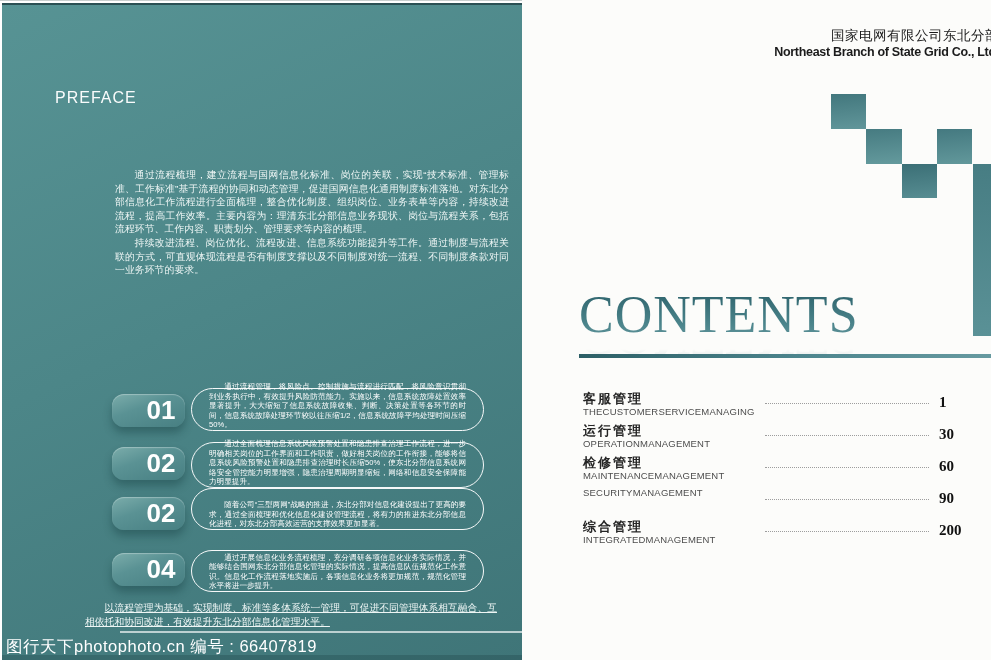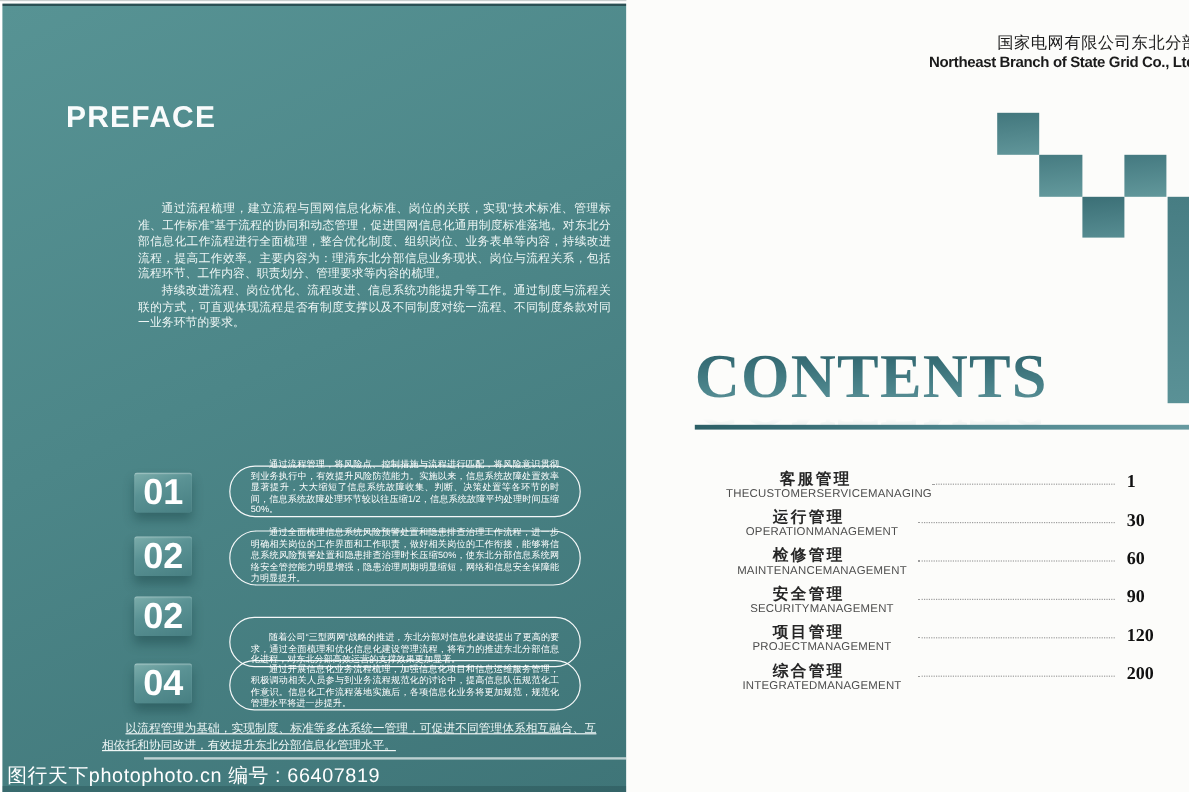--- a/index.html
+++ b/index.html
@@ -11,44 +11,44 @@
   .top-hairline { position:absolute; left:0; top:0; width:991px; height:1px; background:#c9cfcf; }
 
   
   .left-page {
     position:absolute; left:2px; top:3px; width:520px; height:657px;
     background:linear-gradient(155deg,#579394 0%,#4c8688 45%,#3f7578 100%);
     border-top:2px solid #2b5054; box-sizing:border-box;
   }
   .preface { position:absolute; left:53px; top:80px; color:#ffffff; }
   .preface-zh { font-size:31px; font-weight:bold; letter-spacing:3px; line-height:33px; }
-  .preface-en { font-size:25px; font-weight:700; letter-spacing:1px; line-height:26px; color:rgba(255,255,255,.97); }
+  .preface-en { font-size:16px; font-weight:400; letter-spacing:1px; line-height:26px; color:rgba(255,255,255,.97); }
 
   .body-text {
     position:absolute; left:113px; top:163px; width:394px;
     color:#eef6f5; font-size:9.8px; line-height:13.6px; letter-spacing:.1px; text-align:justify;
   }
   .body-text p { margin:0; text-indent:2em; }
 
   .item-btn {
-    position:absolute; left:110px; width:48px; height:33px; border-radius:2px;
+    position:absolute; left:110px; width:48px; height:33px; border-radius:12px;
     background:linear-gradient(160deg,#7cadab 0%,#5a9294 40%,#477f82 100%);
     box-shadow:0 6px 9px rgba(15,55,58,.38), inset 0 1px 1px rgba(255,255,255,.30);
-    color:#ffffff; font-size:30px; font-weight:bold;
-    display:flex; align-items:center; justify-content:center;
+    color:#ffffff; font-size:26px; font-weight:bold;
+    display:flex; align-items:center; justify-content:center;padding-left:25px;
   }
   .btn1{top:389px} .btn2{top:442px} .btn3{top:492px} .btn4{top:548px}
 
   .bubble {
     position:absolute; left:189px; width:293px; box-sizing:border-box;
     border:1.5px solid rgba(255,255,255,.95); border-radius:999px;
     display:flex; align-items:flex-end; color:#ffffff;
   }
   .bubble p { margin:0; width:100%; padding:0 17px; font-size:7.6px; line-height:9.6px; text-indent:2em; text-align:justify; }
-  .bb1{top:383px;height:43px} .bb2{top:437px;height:46px} .bb3{top:509px;height:42px} .bb4{top:545px;height:42px}
+  .bb1{top:383px;height:43px} .bb2{top:437px;height:46px} .bb3{top:483px;height:42px} .bb4{top:545px;height:42px}
 
   .closing {
     position:absolute; left:83px; top:596px; width:412px;
     color:#eef6f5; font-size:9.8px; line-height:14px; text-indent:2em; text-align:justify;text-decoration:underline;
   }
   .footer-rule { position:absolute; left:118px; top:626px; width:402px; height:2px; background:rgba(235,242,242,.72); }
   .watermark { position:absolute; left:4px; top:631px; color:#ffffff; font-size:16.5px; letter-spacing:.5px; }
   .bottom-edge { position:absolute; left:0; bottom:0; width:100%; height:5px; background:rgba(20,50,54,.25); }
 
   
@@ -60,42 +60,42 @@
 
   .sq { position:absolute; }
   .sq-a { left:309px; top:94px;  width:35px; height:35px; background:linear-gradient(175deg,#42777d,#61969a); }
   .sq-b { left:344px; top:129px; width:36px; height:35px; background:linear-gradient(175deg,#467b81,#649a9d); }
   .sq-c { left:380px; top:164px; width:35px; height:34px; background:linear-gradient(175deg,#3b6f76,#578d92); }
   .sq-d { left:415px; top:129px; width:35px; height:35px; background:linear-gradient(175deg,#447980,#62989b); }
   .sq-e { left:451px; top:164px; width:18px; height:172px; background:linear-gradient(180deg,#477d83,#5a9196); }
 
   .contents-wrap { position:absolute; left:57px; top:290px; }
   .contents-title, .contents-reflection {
-    font-family:"Liberation Serif","DejaVu Serif",serif; font-weight:bold;
+    font-family:"Liberation Serif","DejaVu Serif",serif; font-weight:normal;
     font-size:52px; line-height:50px; letter-spacing:1px; color:#376e76;
   }
   @supports (-webkit-background-clip:text) {
     .contents-title {
       background:linear-gradient(180deg,#2d626b 0%,#4c858c 70%,#63959b 100%);
       -webkit-background-clip:text; background-clip:text; -webkit-text-fill-color:transparent;
     }
   }
   .contents-reflection {
     transform:scaleY(-1); opacity:.20; filter:blur(.6px); height:20px; overflow:hidden; margin-top:1px;
     -webkit-mask-image:linear-gradient(180deg,rgba(0,0,0,.85) 0%,transparent 60%);
             mask-image:linear-gradient(180deg,rgba(0,0,0,.85) 0%,transparent 60%);
   }
   .title-rule { position:absolute; left:57px; top:354px; width:412px; height:4px;
     background:linear-gradient(90deg,#2c5f66 0%,#4d868e 55%,#679aa0 100%); }
 
   .toc { position:absolute; left:61px; top:391px; width:390px; }
   .toc-row { display:flex; height:32px; align-items:flex-start; }
-  .toc-left { flex:0 0 182px;text-align:center; }
+  .toc-left { flex:0 0 182px; }
   .toc-zh { font-size:13px; font-weight:bold; color:#262626; letter-spacing:2px; line-height:15px; }
-  .toc-en { font-size:9.5px; color:#4d4d4d; letter-spacing:.2px; line-height:11px; white-space:nowrap;margin-left:22px; }
+  .toc-en { font-size:9.5px; color:#4d4d4d; letter-spacing:.2px; line-height:11px; white-space:nowrap; }
   .toc-leader { flex:1; border-top:1.5px dotted #9d9d9d; margin-top:12px; margin-right:10px; }
   .toc-page { flex:0 0 34px; font-family:"Liberation Serif","DejaVu Serif",serif; font-weight:bold; font-size:15px; color:#111111; padding-top:3px; }
 </style>
 </head>
 <body>
 
 <div class="canvas">
   <div class="top-hairline"></div>
 
   <div class="left-page">
@@ -119,21 +119,21 @@
       <p>通过全面梳理信息系统风险预警处置和隐患排查治理工作流程，进一步明确相关岗位的工作界面和工作职责，做好相关岗位的工作衔接，能够将信息系统风险预警处置和隐患排查治理时长压缩50%，使东北分部信息系统网络安全管控能力明显增强，隐患治理周期明显缩短，网络和信息安全保障能力明显提升。</p>
     </div>
 
     <div class="item-btn btn3">02</div>
     <div class="bubble bb3">
       <p>随着公司“三型两网”战略的推进，东北分部对信息化建设提出了更高的要求，通过全面梳理和优化信息化建设管理流程，将有力的推进东北分部信息化进程，对东北分部高效运营的支撑效果更加显著。</p>
     </div>
 
     <div class="item-btn btn4">04</div>
     <div class="bubble bb4">
-      <p>通过开展信息化业务流程梳理，加强信息化项目和信息运维服务管理，积极调动相关人员参与到业务流程规范化的讨论中，提高信息队伍规范化工作意识。信息化工作流程落地实施后，各项信息化业务将更加规范，规范化管理水平将进一步提升。</p>
+      <p>通过开展信息化业务流程梳理，充分调研各项信息化业务实际情况，并能够结合国网东北分部信息化管理的实际情况，提高信息队伍规范化工作意识。信息化工作流程落地实施后，各项信息化业务将更加规范，规范化管理水平将进一步提升。</p>
     </div>
 
     <div class="closing">以流程管理为基础，实现制度、标准等多体系统一管理，可促进不同管理体系相互融合、互相依托和协同改进，有效提升东北分部信息化管理水平。</div>
     <div class="footer-rule"></div>
     <div class="watermark">图行天下photophoto.cn  编号 : 66407819</div>
     <div class="bottom-edge"></div>
   </div>
 
   <div class="right-page">
 
@@ -178,35 +178,26 @@
         <div class="toc-left">
           <div class="toc-zh">检修管理</div>
           <div class="toc-en">MAINTENANCEMANAGEMENT</div>
         </div>
         <div class="toc-leader"></div>
         <div class="toc-page">60</div>
       </div>
 
       <div class="toc-row">
         <div class="toc-left">
-          <div class="toc-zh">安全管理</div>
           <div class="toc-en">SECURITYMANAGEMENT</div>
         </div>
         <div class="toc-leader"></div>
         <div class="toc-page">90</div>
       </div>
 
-      <div class="toc-row">
-        <div class="toc-left">
-          <div class="toc-zh">项目管理</div>
-          <div class="toc-en">PROJECTMANAGEMENT</div>
-        </div>
-        <div class="toc-leader"></div>
-        <div class="toc-page">120</div>
-      </div>
 
 
       <div class="toc-row">
         <div class="toc-left">
           <div class="toc-zh">综合管理</div>
           <div class="toc-en">INTEGRATEDMANAGEMENT</div>
         </div>
         <div class="toc-leader"></div>
         <div class="toc-page">200</div>
       </div>

